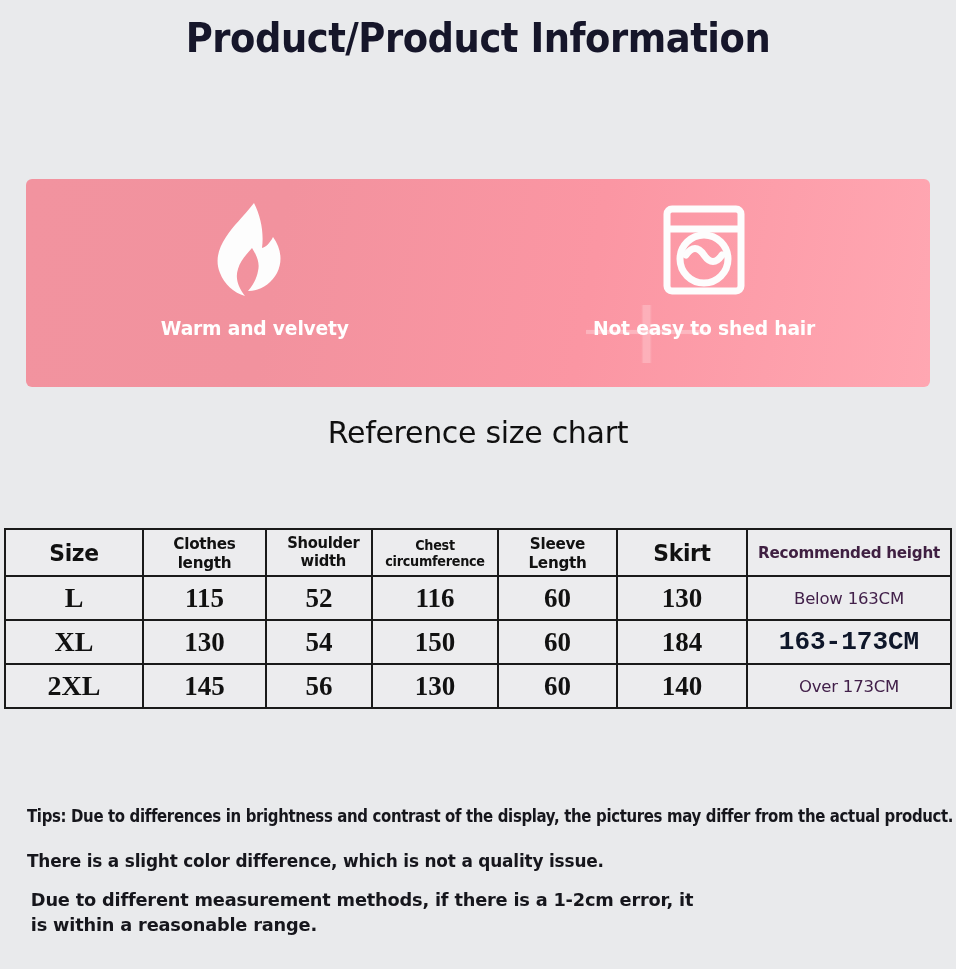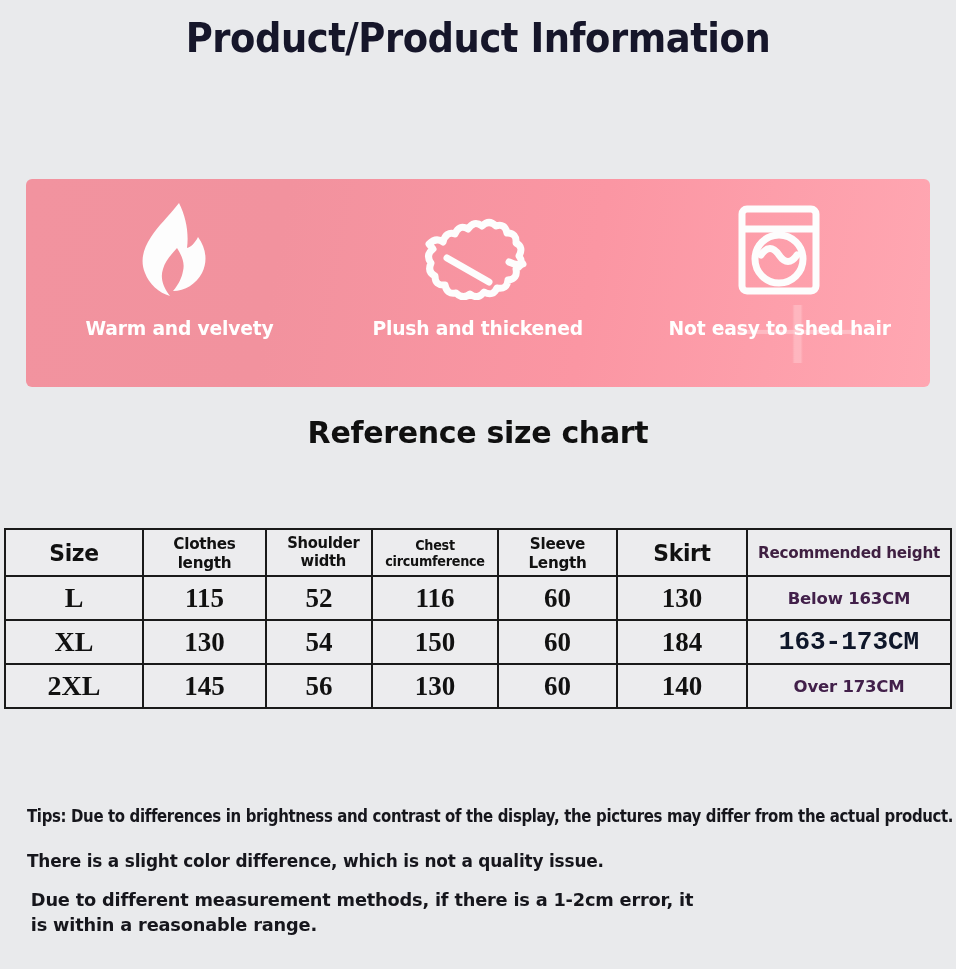--- a/index.html
+++ b/index.html
@@ -78,21 +78,21 @@
   }
 
   
   .section-heading {
     position: absolute;
     left: 0; top: 415px;
     width: 956px;
     text-align: center;
     font-family: "DejaVu Sans", sans-serif;
     font-size: 30px;
-    font-weight: bold;
+    font-weight: normal;
     color: #101010;
     letter-spacing: -0.3px;
   }
 
   
   .size-table {
     position: absolute;
     left: 4px; top: 528px;
     width: 946px;
     border-collapse: collapse;
@@ -137,21 +137,21 @@
   }
   .val-size { font-size: 28px; }
   .val-note-serif {
     font-family: Liberation Mono, monospace;
     font-weight: bold;
     font-size: 26px;
     color: #0f172a;
   }
   .val-note-sans {
     font-family: "DejaVu Sans", sans-serif;
-    font-weight: bold;
+    font-weight: normal;
     font-size: 16.5px;
     color: #42204a;
     letter-spacing: -0.2px;
   }
 
   
   col.c0 { width: 138px; }
   col.c1 { width: 123px; }
   col.c2 { width: 106px; }
   col.c3 { width: 126px; }
@@ -208,32 +208,20 @@
   <div class="feature-cell">
     <div class="feature-icon">
       <svg width="78" height="98" viewBox="0 0 78 98">
         <path fill="#fdfdfd" d="M41 2 C30 16 20 25 13 36 C5 48 2 60 7 72 C11 83 21 92 32 95 C25 86 22 77 25 68 C27 60 33 54 39 47 C44 55 47 62 45 70 C44 76 41 83 35 90 C47 90 58 83 64 72 C70 60 68 47 60 36 C57 42 53 46 49 47 C51 32 48 16 41 2 Z"></path>
       </svg>
     </div>
     <div class="feature-label">Warm and velvety</div>
   </div>
 
 
-  <div class="feature-cell">
-    <div class="feature-icon">
-      <svg width="122" height="100" viewBox="0 0 122 100">
-        <g fill="none" stroke="#fdfdfd" stroke-width="7" stroke-linecap="round" stroke-linejoin="round">
-          <path d="M12 44 q7 -7 14 -2 q3 -11 12 -8 q4 -10 13 -5 q6 -9 14 -3 q7 -7 14 0 q9 -3 11 7 q10 0 9 10 q8 4 3 13 q6 8 -3 13 q2 10 -8 11 q-1 10 -11 8 q-4 9 -13 4 q-6 8 -14 2 q-7 6 -14 -1 q-9 2 -11 -8 q-10 1 -10 -9 q-8 -4 -4 -13 q-6 -8 2 -14 Z"></path>
-          <path d="M30 58 L72 82"></path>
-          <path d="M92 62 q8 4 14 2"></path>
-        </g>
-      </svg>
-    </div>
-    <div class="feature-label">Plush and thickened</div>
-  </div>
 
   <div class="feature-cell">
     <div class="feature-icon">
       <svg width="96" height="100" viewBox="0 0 96 100">
         <g fill="none" stroke="#fdfdfd" stroke-width="7" stroke-linecap="round" stroke-linejoin="round">
           <rect x="11" y="9" width="74" height="82" rx="5"></rect>
           <line x1="13" y1="29" x2="83" y2="29"></line>
           <circle cx="48" cy="59" r="24"></circle>
           <path d="M30 55 q9 -13 18 0 q9 13 18 0"></path>
         </g>

